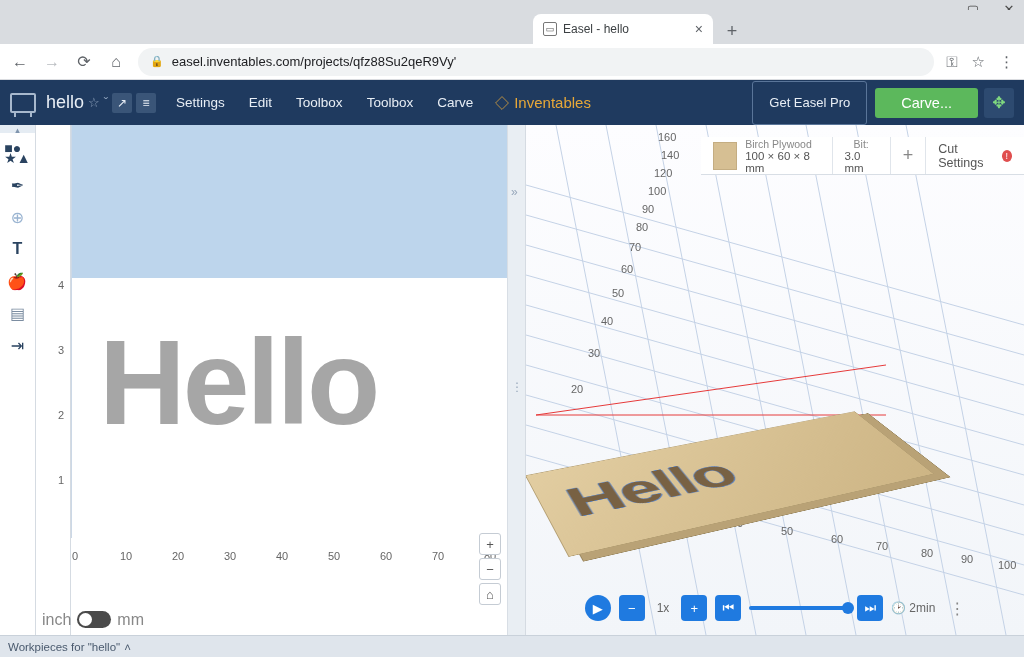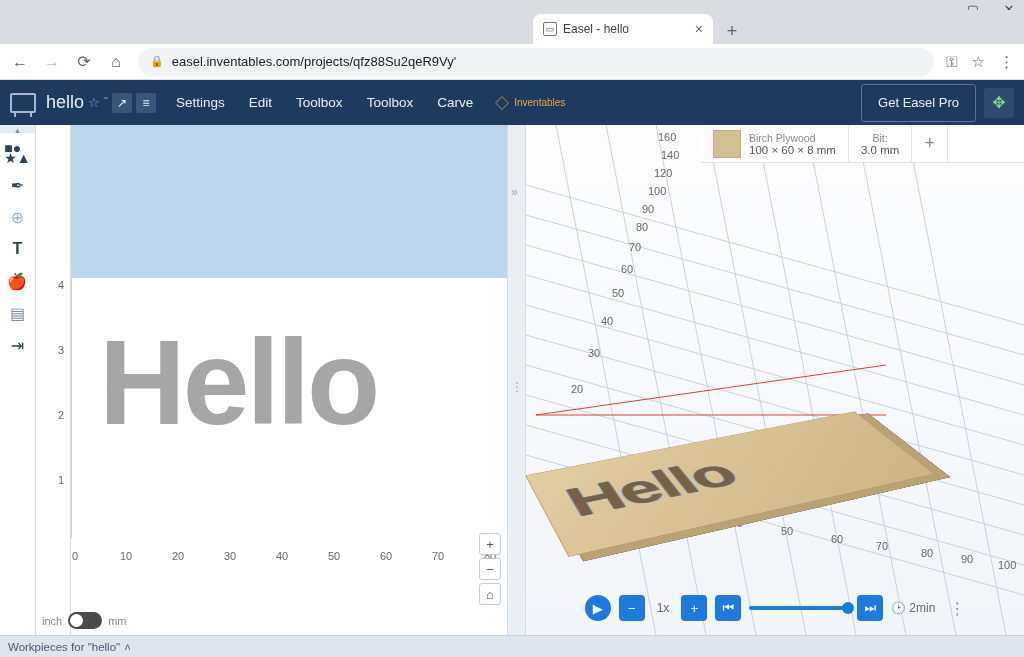--- a/index.html
+++ b/index.html
@@ -28,25 +28,25 @@
 .app-bar { height: 45px; background: #1f3a5f; display: flex; align-items: center; padding: 0 10px; color: #e8eef5; font-size: 13.5px; }
 .logo-box { width: 26px; height: 20px; border: 2px solid #a7b8cd; border-radius: 2px; position: relative; margin-right: 10px; }
 .logo-box::before, .logo-box::after { content:""; position:absolute; width:2px; height:6px; background:#a7b8cd; top:100%; }
 .logo-box::before { left:2px; } .logo-box::after { right:2px; }
 .proj-name { font-size: 18px; font-weight: 400; margin-right: 4px; }
 .proj-icons { display: flex; gap: 4px; margin-right: 20px; align-items:center; }
 .proj-icons .star { color:#8fa3bd; font-size:13px; }
 .proj-icons .btn { width: 20px; height: 20px; background: #3a5578; border-radius: 2px; display: flex; align-items: center; justify-content: center; font-size: 12px; }
 .menu-items { display: flex; gap: 24px; }
 .menu-items span { cursor: pointer; }
-.inventables { color: #e8a838; margin-left: 22px; display: flex; align-items: center; gap: 5px; font-size: 10px; }
+.inventables { color: #e8a838; margin-left: 22px; display: flex; align-items: center; gap: 5px; font-size: 15px; }
 .inv-icon { width:14px; height:14px; position:relative; }
 .inv-icon::before { content:""; position:absolute; inset:0; border:1.5px solid #e8a838; transform:rotate(45deg) scale(.7); }
 .spacer { flex: 1; }
-.pro-btn { height: 38px; padding: 0 16px; border: 1px solid #5a7599; border-radius: 3px; background: transparent; color: #e8eef5; font-size: 13px; margin-right: 8px; }
+.pro-btn { height: 44px; padding: 0 16px; border: 1px solid #5a7599; border-radius: 3px; background: transparent; color: #e8eef5; font-size: 13px; margin-right: 8px; }
 .carve-btn { height: 30px; padding: 0 26px; background: #5cb85c; border: none; border-radius: 3px; color: #fff; font-size: 14.5px; margin-right: 6px; }
 .axes-btn { width: 30px; height: 30px; background: #2d4a70; border-radius: 3px; display:flex; align-items:center; justify-content:center; color:#7fd87f; font-size:16px; }
 
 
 .workspace { display: flex; height: 510px; }
 
 
 .vtool { width: 36px; background: #fff; border-right: 1px solid #d5dbe2; display: flex; flex-direction: column; align-items: center; padding-top: 6px; gap: 4px; }
 .vtool .tool { width: 28px; height: 28px; display: flex; align-items: center; justify-content: center; color: #2a4360; font-size: 16px; border-radius: 3px; }
 .vtool .topbar { width:100%; height:8px; background:#e5ecf3; margin:-6px 0 2px; color:#7f94ad; font-size:9px; text-align:center; }
@@ -56,32 +56,32 @@
 .canvas2d-sky { position:absolute; left:35px; right:0; top:0; height:153px; background:#bdd5ec; }
 .canvas2d-paper { position:absolute; left:35px; right:0; top:153px; height:260px; background:#fff; }
 .grid-v, .grid-h { position:absolute; background:#ccd8e6; }
 .hello2d { position:absolute; left:63px; top:188px; font-size:120px; font-weight:700; color:#a6a6a6; letter-spacing:-3px; font-family: "Segoe UI", Arial, sans-serif; }
 .ruler-y { position:absolute; left:0; top:0; width:35px; height:100%; background:#fff; border-right:1px solid #d5dbe2;}
 .ruler-y span { position:absolute; right:6px; font-size:11px; color:#666; transform:translateY(-50%); }
 .ruler-x { position:absolute; left:35px; right:0; bottom:67px; height:20px; background:#fff;}
 .ruler-x span { position:absolute; top:2px; font-size:11px; color:#666; transform:translateX(-50%); }
 .zoom-ctl { position:absolute; right:6px; bottom:30px; display:flex; flex-direction:column; gap:3px;}
 .zoom-ctl .zb { width:22px;height:22px;background:#fff;border:1px solid #c5ccd4;border-radius:3px;display:flex;align-items:center;justify-content:center;font-size:13px;color:#555;}
-.unit-toggle { position:absolute; left:6px; bottom:6px; display:flex; align-items:center; gap:6px; font-size:11px; color:#888;}
+.unit-toggle { position:absolute; left:6px; bottom:6px; display:flex; align-items:flex-start; gap:6px; font-size:16px; color:#888;}
 .toggle { width:34px; height:17px; background:#4a4a4a; border-radius:9px; position:relative;}
 .toggle::after{content:"";position:absolute;left:2px;top:2px;width:13px;height:13px;background:#fff;border-radius:50%;}
 
 
 .splitter { width:18px; background:#e9eef3; position:relative; border-right:1px solid #d5dbe2;}
 .splitter .hint { position:absolute; top:60px; left:3px; color:#98a8bb; font-size:12px; }
 .splitter .mid { position:absolute; top:50%; left:3px; color:#98a8bb; font-size:12px; }
 
 
 .view3d { flex:1; position:relative; background:linear-gradient(#fdfdff,#f2f5f9); overflow:hidden;}
-.info-bar { position:absolute; top:0; left:175px; right:0; height:38px; display:flex; background:#fff; border-bottom:1px solid #d8dee5; z-index:5; font-size:11.5px; color:#555;}
+.info-bar { position:absolute; top:12px; left:175px; right:0; height:38px; display:flex; background:#fff; border-bottom:1px solid #d8dee5; z-index:5; font-size:11.5px; color:#555;}
 .info-seg { border-right:1px solid #e0e5eb; padding:3px 12px; display:flex; flex-direction:column; justify-content:center; align-items:center; }
 .info-seg .lbl{color:#888; font-size:10.5px;}
 .info-seg.mat { flex-direction:row; gap:8px; }
 .mat-swatch { width:28px;height:28px;background:#d6bf93;border:1px solid #c4ad82;}
 .info-seg.plus { width:36px; font-size:18px; color:#888;}
 .info-seg.cut { flex-direction:row; gap:5px; padding:0 12px; font-size:12.5px; }
 .alert-dot{width:12px;height:12px;border-radius:50%;background:#e04f4f;color:#fff;font-size:9px;display:flex;align-items:center;justify-content:center;}
 
 .grid3d { position:absolute; inset:0; }
 .grid3d svg { width:100%; height:100%; }
@@ -156,20 +156,21 @@
     <span>Toolbox</span>
     <span>Toolbox</span>
     <span>Carve</span>
   </div>
   <div class="inventables">
     <span class="inv-icon"></span>
     <span>Inventables</span>
   </div>
   <div class="spacer"></div>
   <button class="pro-btn">Get Easel Pro</button>
+  <button class="carve-btn">Carve...</button>
   <div class="axes-btn">✥</div>
 </div>
 
 <div class="workspace">
 
   <div class="vtool">
     <div class="topbar">▴</div>
     <div class="tool" style="font-size:14px;line-height:10px;">■●<br>★▲</div>
     <div class="tool">✒</div>
     <div class="tool" style="color:#9ab4d1;">⊕</div>
@@ -230,20 +231,24 @@
         <div>
           <div class="lbl">Birch Plywood</div>
           <div>100 × 60 × 8 mm</div>
         </div>
       </div>
       <div class="info-seg">
         <span class="lbl">Bit:</span>
         <span>3.0 mm</span>
       </div>
       <div class="info-seg plus">+</div>
+      <div class="info-seg cut" style="margin-left:auto;border-right:none;">
+        <span>Cut Settings</span>
+        <span class="alert-dot">!</span>
+      </div>
     </div>
 
     <div class="grid3d">
       <svg viewBox="0 0 498 510" preserveAspectRatio="none">
         <g stroke="#c4d2e6" stroke-width="1">
           <line x1="0" y1="60" x2="498" y2="200"></line>
             <line x1="0" y1="90" x2="498" y2="230"></line>
           <line x1="0" y1="120" x2="498" y2="260"></line>
             <line x1="0" y1="150" x2="498" y2="290"></line>
           <line x1="0" y1="180" x2="498" y2="320"></line>

